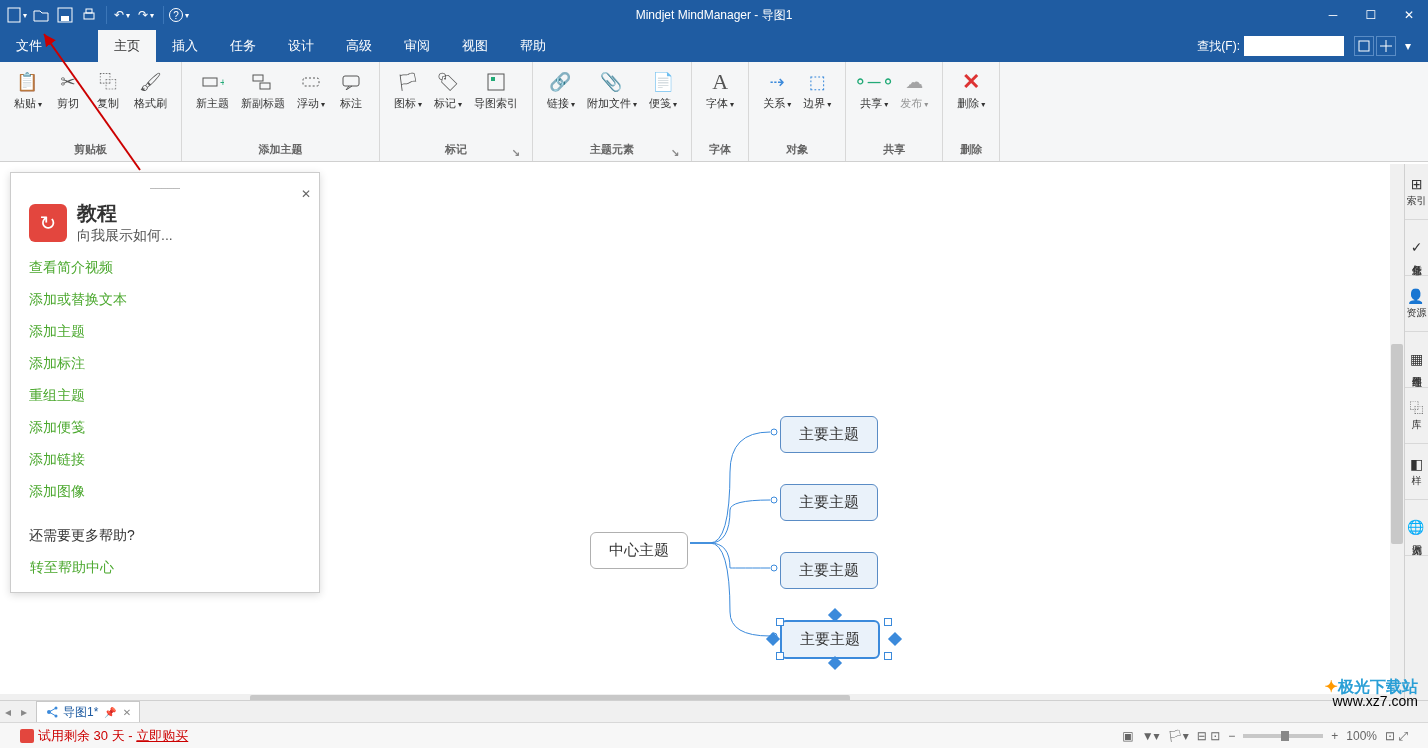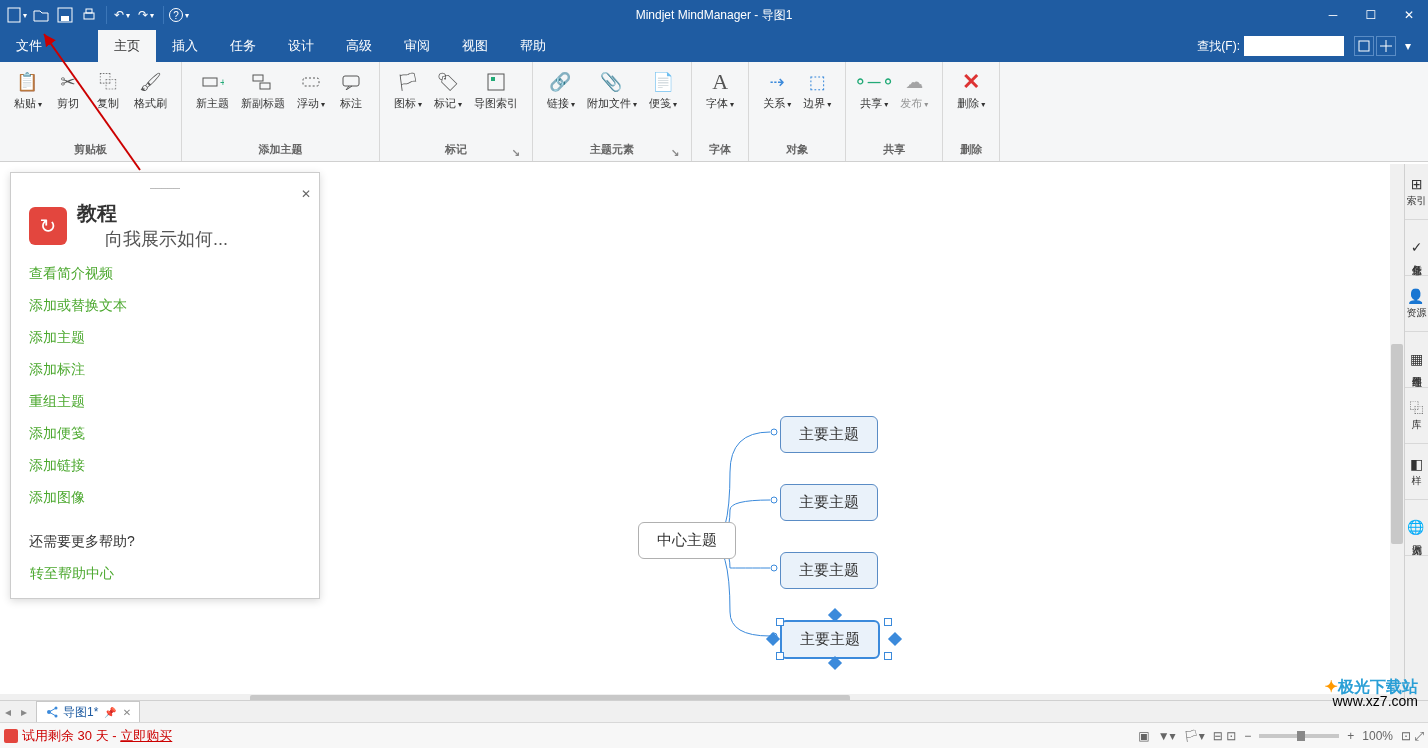--- a/index.html
+++ b/index.html
@@ -27,44 +27,44 @@
 .ribbon-group-label { text-align: center; font-size: 11px; color: #666; padding: 2px 0 4px; position: relative; font-weight: bold; }
 .ribbon-dlg-launch { position: absolute; right: 2px; bottom: 2px; width: 12px; height: 12px; color: #888; font-size: 10px; cursor: pointer; }
 .dd { font-size: 8px; margin-left: 2px; }
 .workspace { position: relative; height: 560px; background: #fff; }
 .tutorial-panel { position: absolute; left: 10px; top: 10px; width: 310px; background: #fff; border: 1px solid #ccc; box-shadow: 0 2px 8px rgba(0,0,0,0.15); padding: 10px 18px 14px; }
 .panel-handle { text-align: center; color: #888; font-size: 10px; }
 .panel-close { position: absolute; right: 8px; top: 14px; cursor: pointer; color: #666; }
 .panel-header { display: flex; align-items: center; margin: 6px 0 14px; }
 .panel-icon { width: 38px; height: 38px; background: #e3463e; border-radius: 6px; display: flex; align-items: center; justify-content: center; color: #fff; font-size: 20px; margin-right: 10px; }
 .panel-title { font-size: 20px; font-weight: bold; }
-.panel-sub { font-size: 18px; color: #555; margin-left: 28px; }
+.panel-sub { font-size: 14px; color: #555; }
 .panel-link { display: block; color: #4ba82e; font-size: 14px; margin: 14px 0; cursor: pointer; }
 .panel-help-q { font-size: 14px; color: #333; margin-top: 26px; margin-bottom: 14px; }
 .mindmap { position: absolute; left: 590px; top: 250px; width: 400px; height: 270px; }
 .node { position: absolute; border: 1px solid #b0b0b0; border-radius: 6px; background: #fff; padding: 8px 18px; font-size: 15px; text-align: center; }
-.node-center { left: 0; top: 110px; margin-left: 48px; }
+.node-center { left: 0; top: 120px; }
 .node-main { border: 1px solid #5a8cc5; background: #eaf2fa; left: 190px; }
 .node-main.sel { border: 2px solid #3b8adb; }
 .handle { position: absolute; width: 8px; height: 8px; background: #fff; border: 1px solid #3b8adb; }
 .diamond { width: 10px; height: 10px; background: #3b8adb; transform: rotate(45deg); position: absolute; }
 svg.wires { position: absolute; left: 0; top: 0; width: 400px; height: 270px; }
 .side-tools { position: absolute; right: 0; top: 164px; width: 24px; background: #f0f0f0; border-left: 1px solid #d0d0d0; }
 .side-tool { height: 56px; border-bottom: 1px solid #d8d8d8; display: flex; flex-direction: column; align-items: center; justify-content: center; font-size: 10px; cursor: pointer; padding: 4px 0; }
 .side-tool-icon { font-size: 14px; margin-bottom: 2px; }
 .scrollbar-v { position: absolute; right: 24px; top: 164px; width: 14px; height: 548px; background: #f0f0f0; }
 .scrollbar-v-thumb { position: absolute; right: 1px; top: 180px; width: 12px; height: 200px; background: #c8c8c8; border-radius: 2px; }
 .scrollbar-h { position: absolute; left: 0; right: 38px; bottom: 40px; height: 14px; background: #f0f0f0; }
 .scrollbar-h-thumb { position: absolute; left: 250px; bottom: 1px; width: 600px; height: 12px; background: #c8c8c8; border-radius: 2px; }
 .doctabs { position: absolute; left: 0; right: 0; bottom: 26px; height: 22px; background: #f0f0f0; border-top: 1px solid #d0d0d0; display: flex; align-items: center; }
 .doctab-nav { width: 16px; text-align: center; color: #888; cursor: pointer; }
 .doctab { background: #fff; border: 1px solid #c8c8c8; border-bottom: none; padding: 2px 8px; display: flex; align-items: center; font-size: 12px; color: #1f5ca2; margin-left: 4px; }
 .doctab-icon { width: 14px; height: 14px; margin-right: 4px; }
 .doctab-close { margin-left: 6px; color: #888; cursor: pointer; font-size: 10px; }
-.footer { position: absolute; left: 0; right: 0; bottom: 0; height: 26px; background: #f7f7f7; border-top: 1px solid #d8d8d8; display: flex; align-items: center; padding: 0 4px; font-size: 12px; }
+.footer { position: absolute; left: 0; right: 0; bottom: 0; height: 26px; background: #f7f7f7; border-top: 1px solid #d8d8d8; display: flex; align-items: center; padding: 0 20px; font-size: 12px; }
 .trial { color: #c00; font-size: 13px; }
 .trial-buy { text-decoration: underline; }
 .footer-icon { width: 14px; height: 14px; margin-right: 4px; }
 .footer-right { margin-left: auto; display: flex; align-items: center; gap: 8px; color: #666; }
 .zoom-slider { width: 80px; height: 4px; background: #c8c8c8; position: relative; }
 .zoom-thumb { position: absolute; left: 38px; top: -3px; width: 8px; height: 10px; background: #888; }
 .watermark { position: absolute; right: 10px; bottom: 40px; text-align: right; line-height: 14px; }
 .wm-logo { color: #2a9fd6; font-size: 16px; font-weight: bold; text-align: center; }
 .wm-url { color: #000000; font-size: 14px; }
 .arrow-annot { position: absolute; left: 40px; top: 30px; pointer-events: none; }

